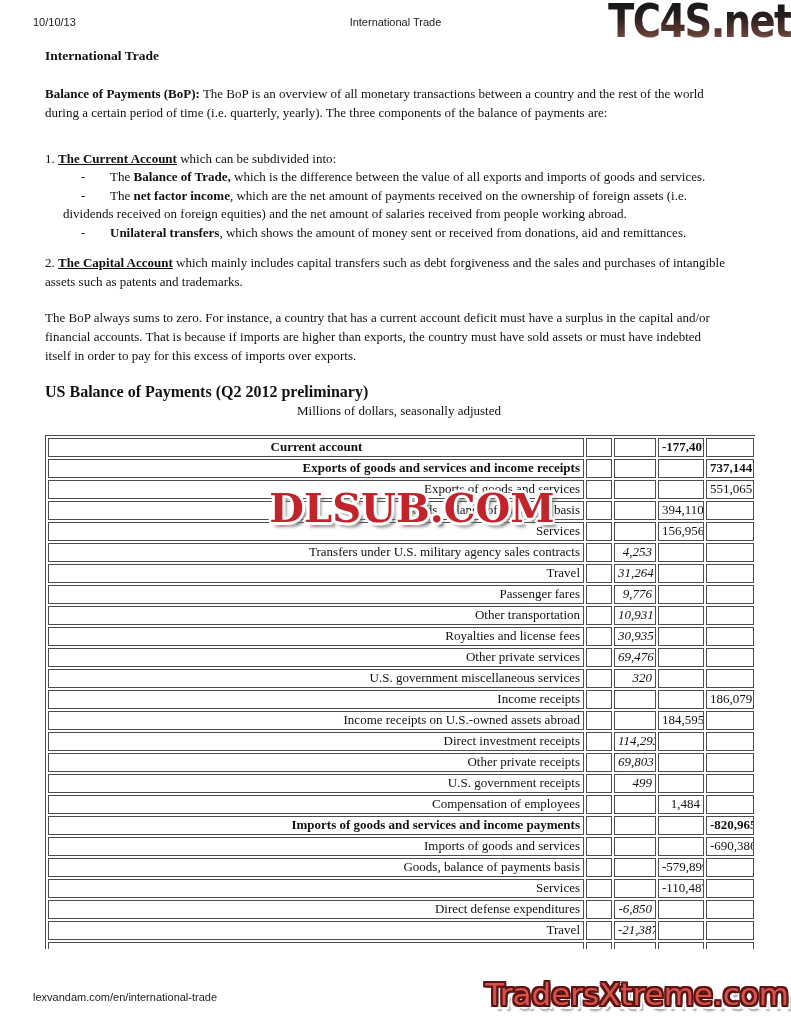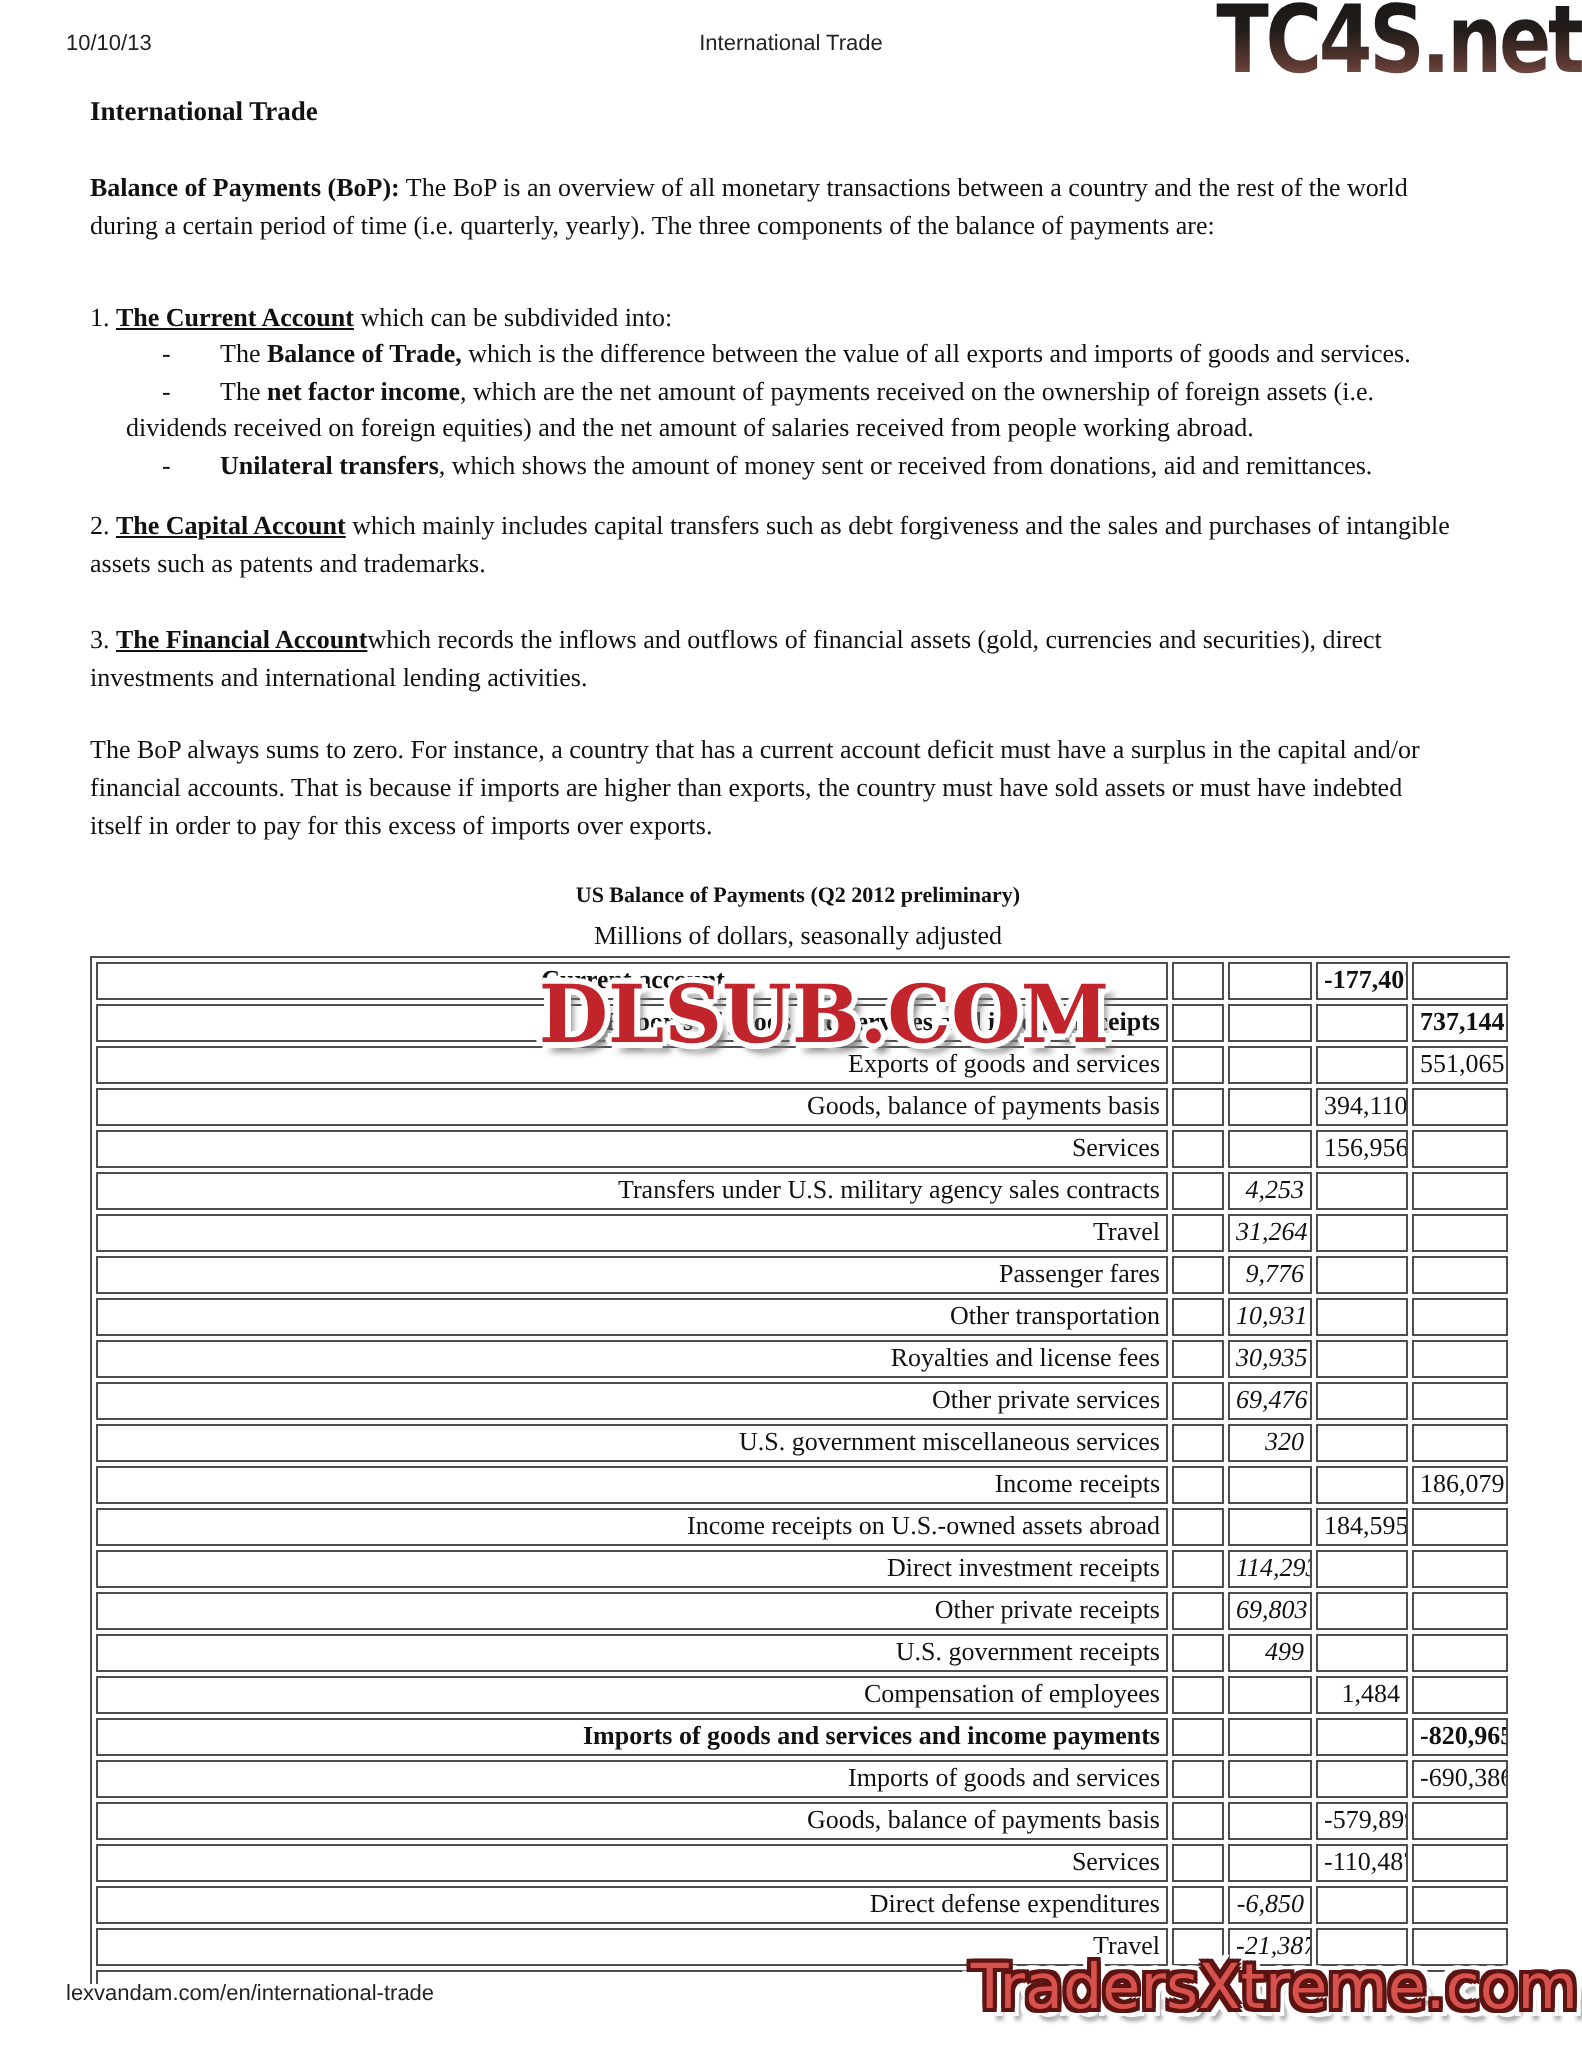--- a/index.html
+++ b/index.html
@@ -52,23 +52,23 @@
   .para{margin:20px 0 0 0;}
   .sec1{margin-top:27px;}
   .sec2{margin-top:10px;}
   .sec3{margin-top:19px;}
   .closing{margin-top:17px;}
   .bullet{padding-left:18px;text-indent:9px;line-height:18.7px;}
   .bullet .dash{display:inline-block;width:6px;}
   .bullet .tab{display:inline-block;width:32px;}
 
   
-  .tbl-title{margin-top:18px;width:708px;text-align:center;font-size:11px;font-weight:bold;line-height:17px;}
+  .tbl-title{margin-top:18px;width:708px;font-size:16px;font-weight:bold;line-height:17px;}
   .tbl-sub{margin-top:2px;width:708px;text-align:center;font-size:13px;line-height:17px;}
-  .tbl-clip{margin-top:2px;width:710px;height:514px;overflow:hidden;}
+  .tbl-clip{margin-top:16px;width:710px;height:514px;overflow:hidden;}
   table.bop{
     table-layout:fixed;width:708px;border-collapse:separate;border-spacing:2px;
     border:1px solid var(--border);font-size:13px;
   }
   table.bop td{
     border:1px solid var(--border);height:17px;line-height:16px;padding:0 3px;
     overflow:hidden;white-space:nowrap;
   }
   td.lbl{text-align:right;}
   td.lbl.ind0{padding-left:4px;}
@@ -93,21 +93,20 @@
   <p class="para"><span class="b">Balance of Payments (BoP):</span><span> The BoP is an overview of all monetary transactions between a country and the rest of the world during a certain period of time (i.e. quarterly, yearly). The three components of the balance of payments are:</span></p>
 
   <p class="para sec1"><span>1. </span><span class="b u">The Current Account</span><span> which can be subdivided into:</span></p>
 
   <div class="bullet"><span class="dash">-</span><span class="tab"></span><span>The </span><span class="b">Balance of Trade,</span><span> which is the difference between the value of all exports and imports of goods and services.</span></div>
   <div class="bullet"><span class="dash">-</span><span class="tab"></span><span>The </span><span class="b">net factor income</span><span>, which are the net amount of payments received on the ownership of foreign assets (i.e. dividends received on foreign equities) and the net amount of salaries received from people working abroad.</span></div>
   <div class="bullet"><span class="dash">-</span><span class="tab"></span><span></span><span class="b">Unilateral transfers</span><span>, which shows the amount of money sent or received from donations, aid and remittances.</span></div>
 
   <p class="para sec2"><span>2. </span><span class="b u">The Capital Account</span><span> which mainly includes capital transfers such as debt forgiveness and the sales and purchases of intangible assets such as patents and trademarks.</span></p>
 
-  <p class="para sec3"><span>3. </span><span class="b u">The Financial Account</span><span>which records the inflows and outflows of financial assets (gold, currencies and securities), direct investments and international lending activities.</span></p>
 
   <p class="para closing">The BoP always sums to zero. For instance, a country that has a current account deficit must have a surplus in the capital and/or financial accounts. That is because if imports are higher than exports, the country must have sold assets or must have indebted itself in order to pay for this excess of imports over exports.</p>
 
   <div class="tbl-title">US Balance of Payments (Q2 2012 preliminary)</div>
   <div class="tbl-sub">Millions of dollars, seasonally adjusted</div>
 
   <div class="tbl-clip">
     <table class="bop">
       <colgroup>
         <col style="width:536px">

